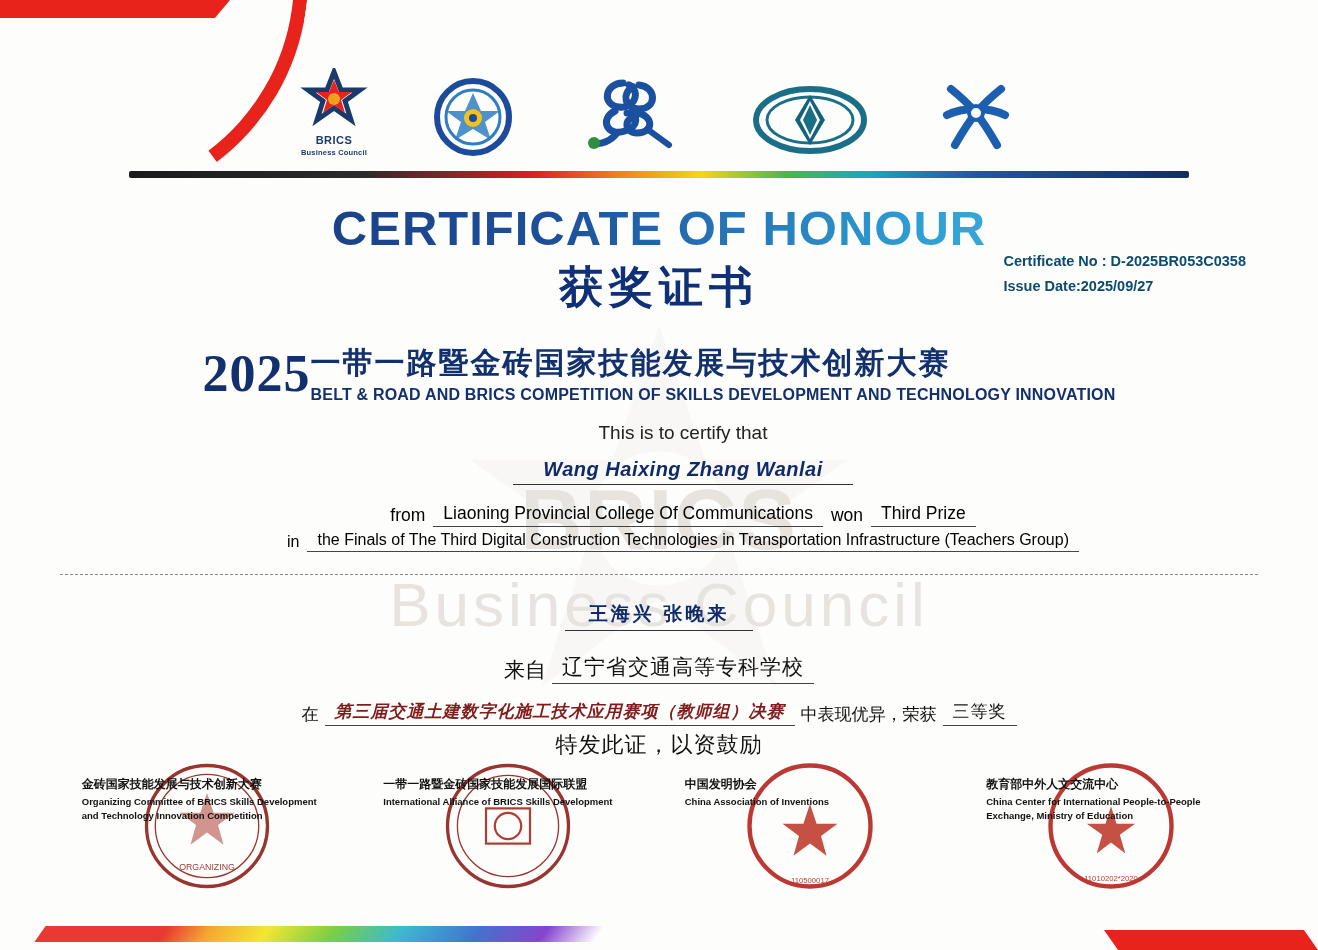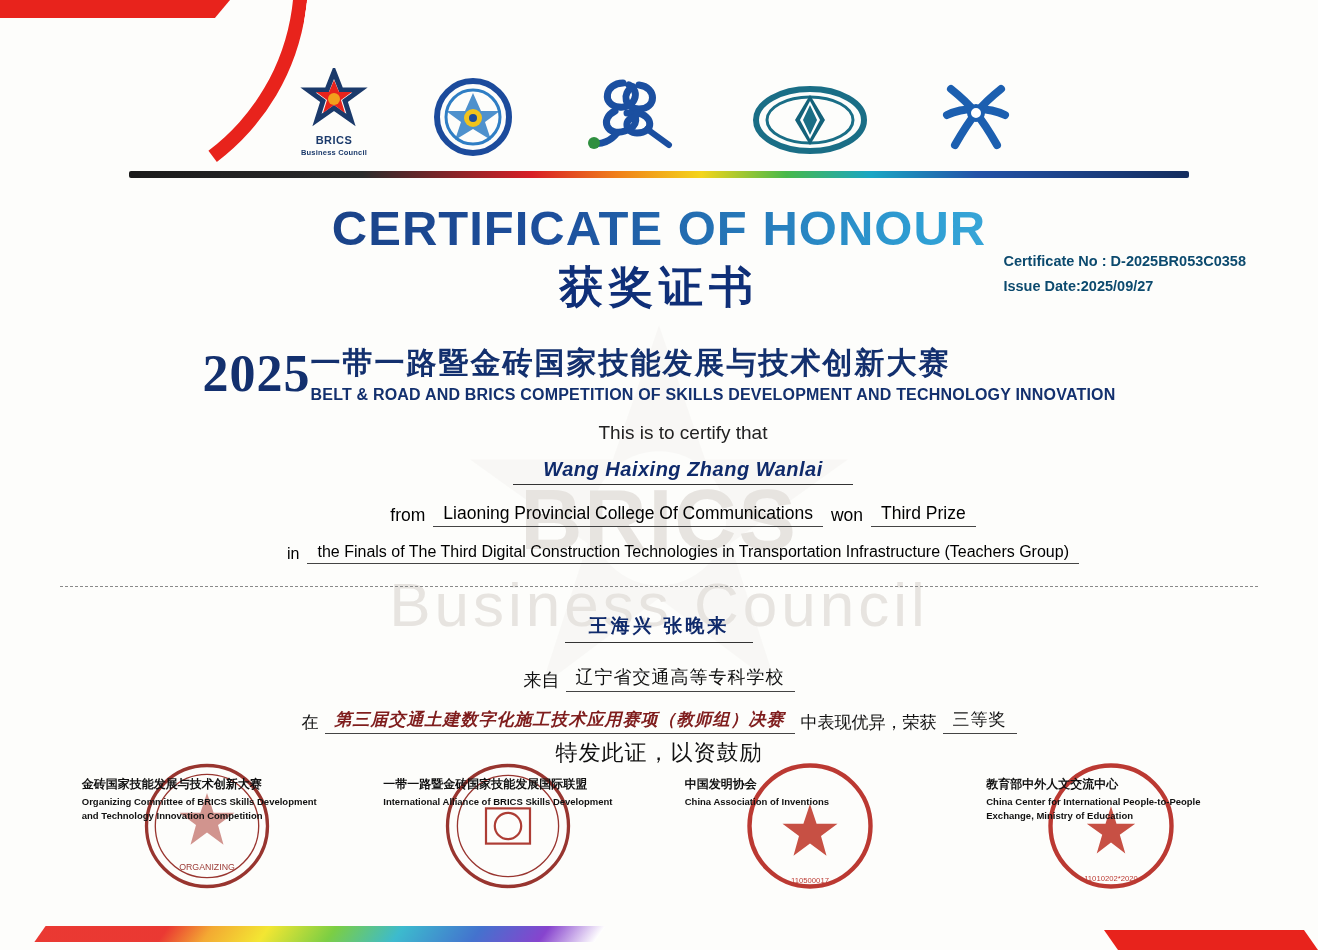--- a/index.html
+++ b/index.html
@@ -281,21 +281,21 @@
     gap: 8px;
     flex-wrap: nowrap;
   }
   .ul {
     border-bottom: 1.4px solid #444;
     padding: 0 10px 2px 10px;
     display: inline-block;
     min-width: 40px;
   }
   .en-row2 {
-    margin-top: 16px;
+    margin-top: 4px;
     font-size: 16px;
   }
   .dash-divider {
     position: relative;
     z-index: 2;
     margin: 22px 60px 0 60px;
     border-top: 1.5px dashed #8a8a8a;
   }
   .cn-block {
     position: relative;
@@ -308,21 +308,21 @@
     display: inline-block;
     font-size: 19px;
     font-weight: bold;
     color: #0f2a6b;
     border-bottom: 1.6px solid #333;
     padding: 0 24px 3px 24px;
     letter-spacing: 3px;
   }
   .cn-row {
     margin-top: 22px;
-    font-size: 18px;
+    font-size: 21px;
     display: flex;
     justify-content: center;
     align-items: flex-end;
     gap: 6px;
   }
   .cn-row .ul { letter-spacing: 1px; }
   .cn-row2 { margin-top: 16px; font-size: 17px; }
   .cn-row2 .ul.bold-italic {
     font-weight: bold;
     font-style: italic;

